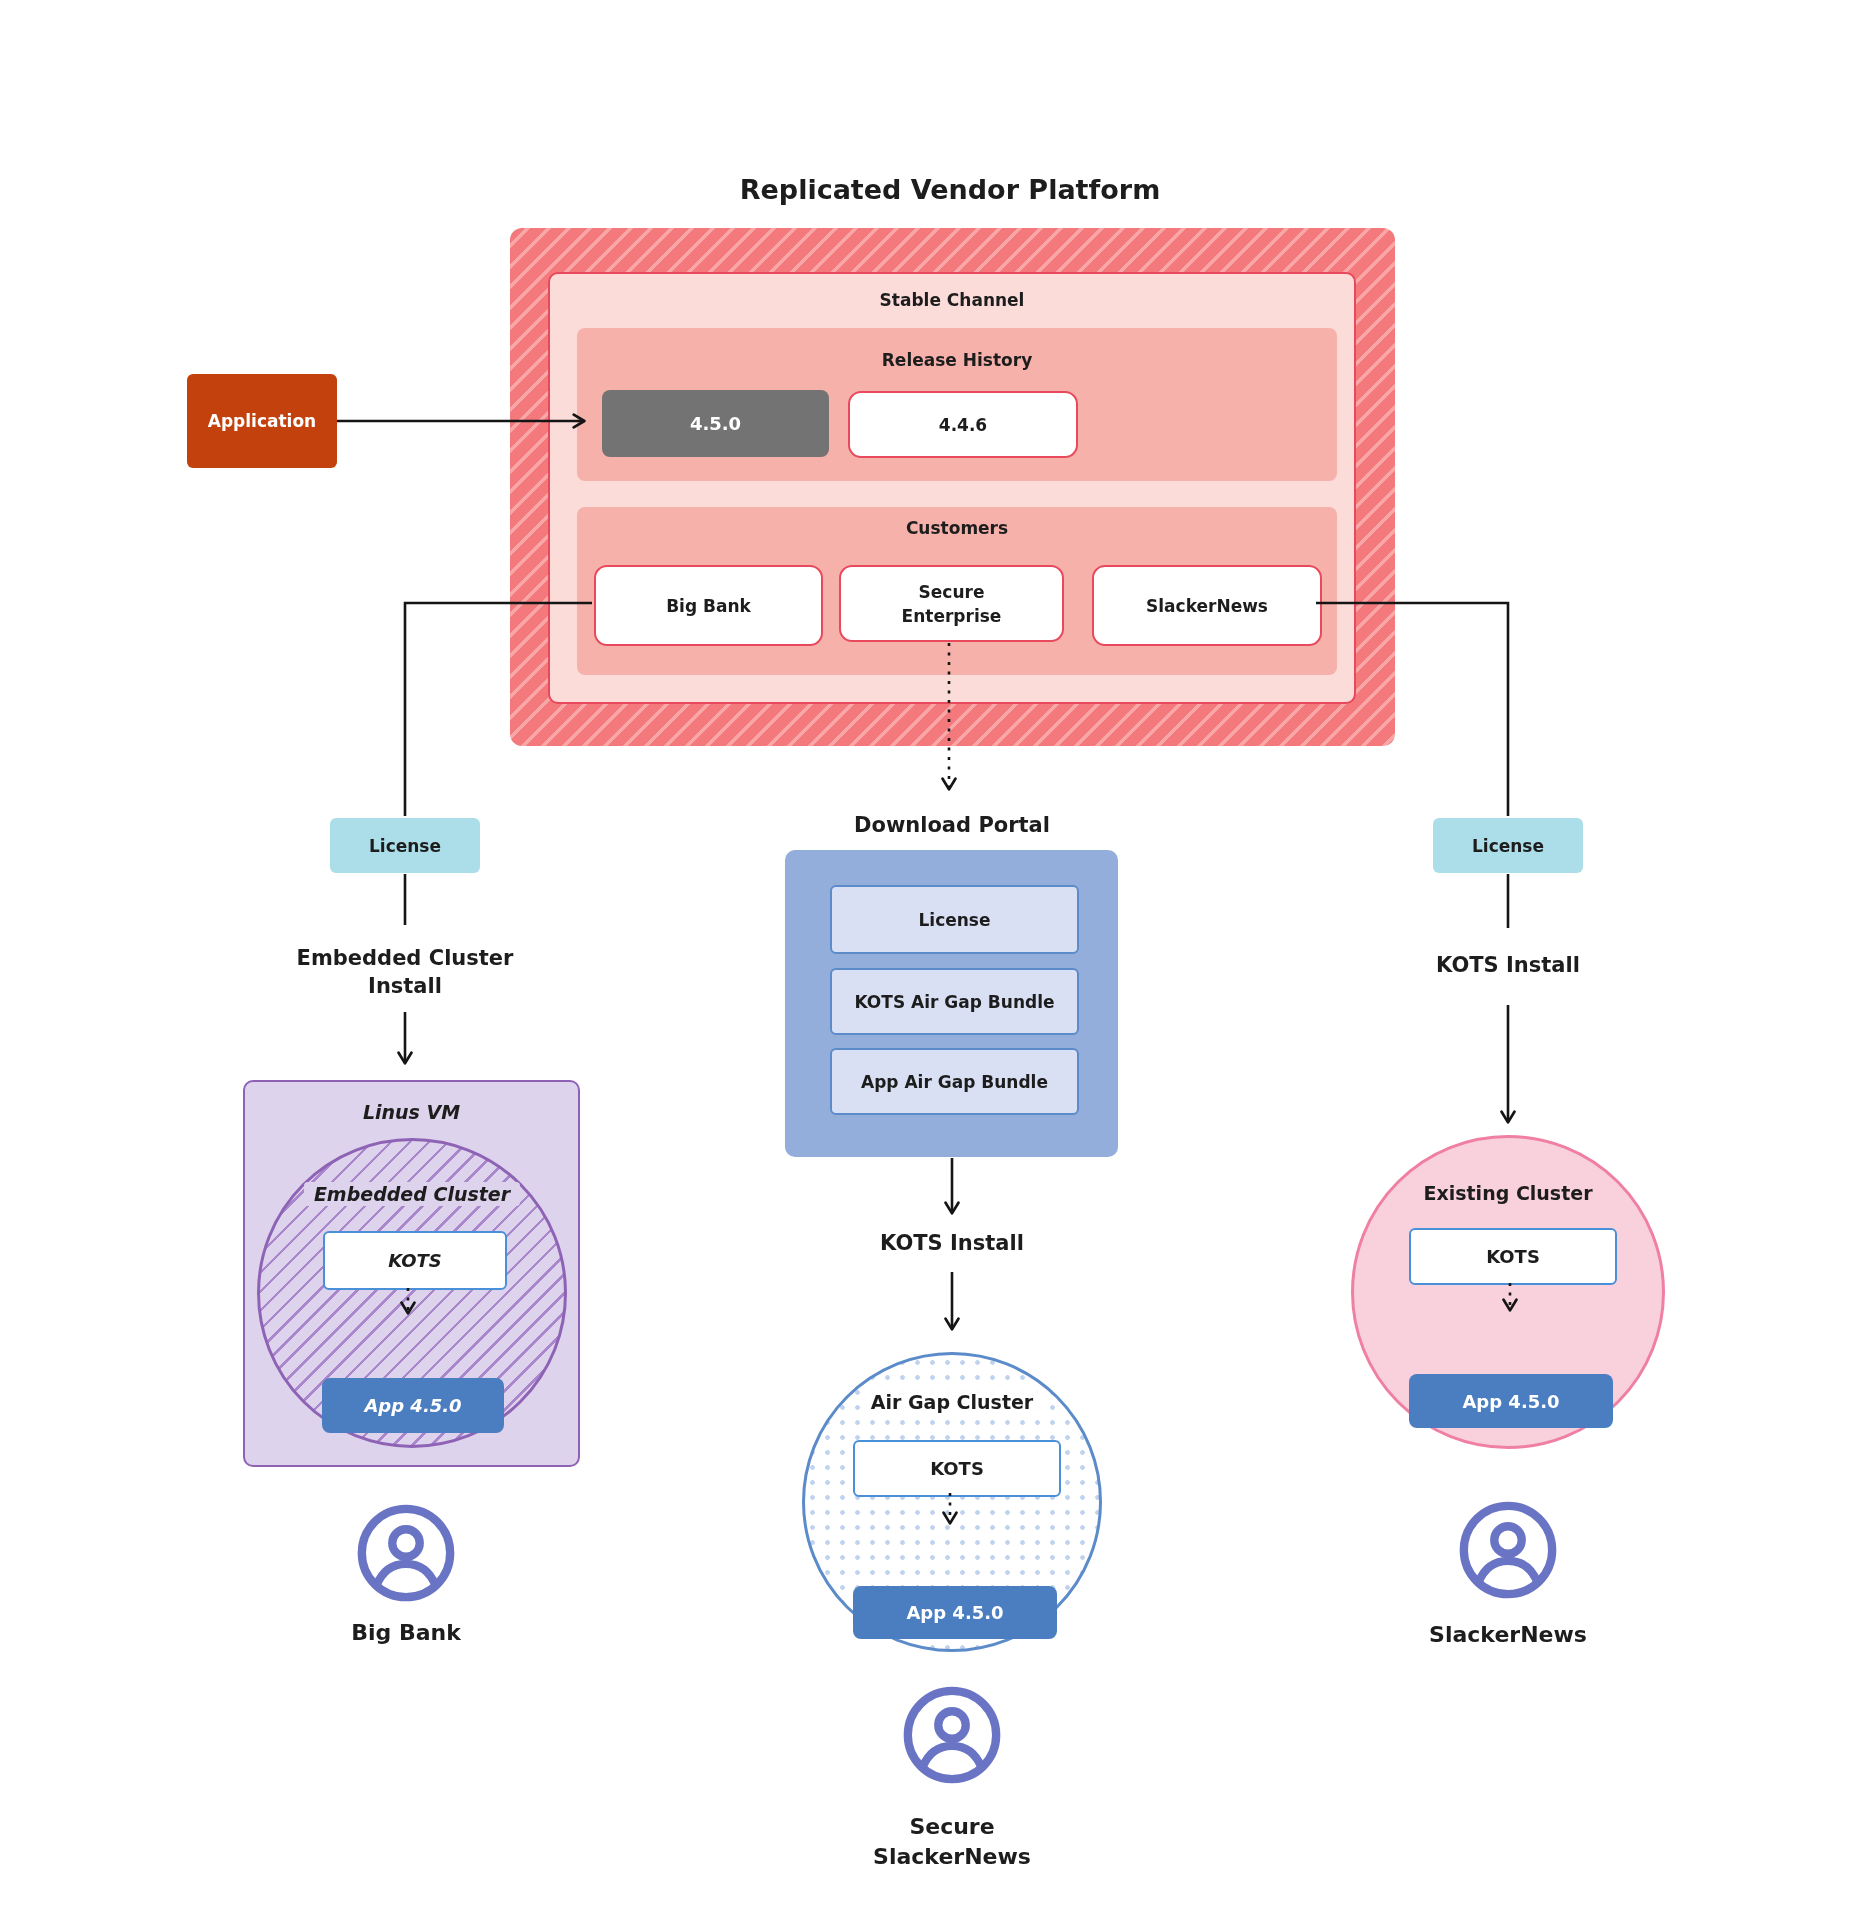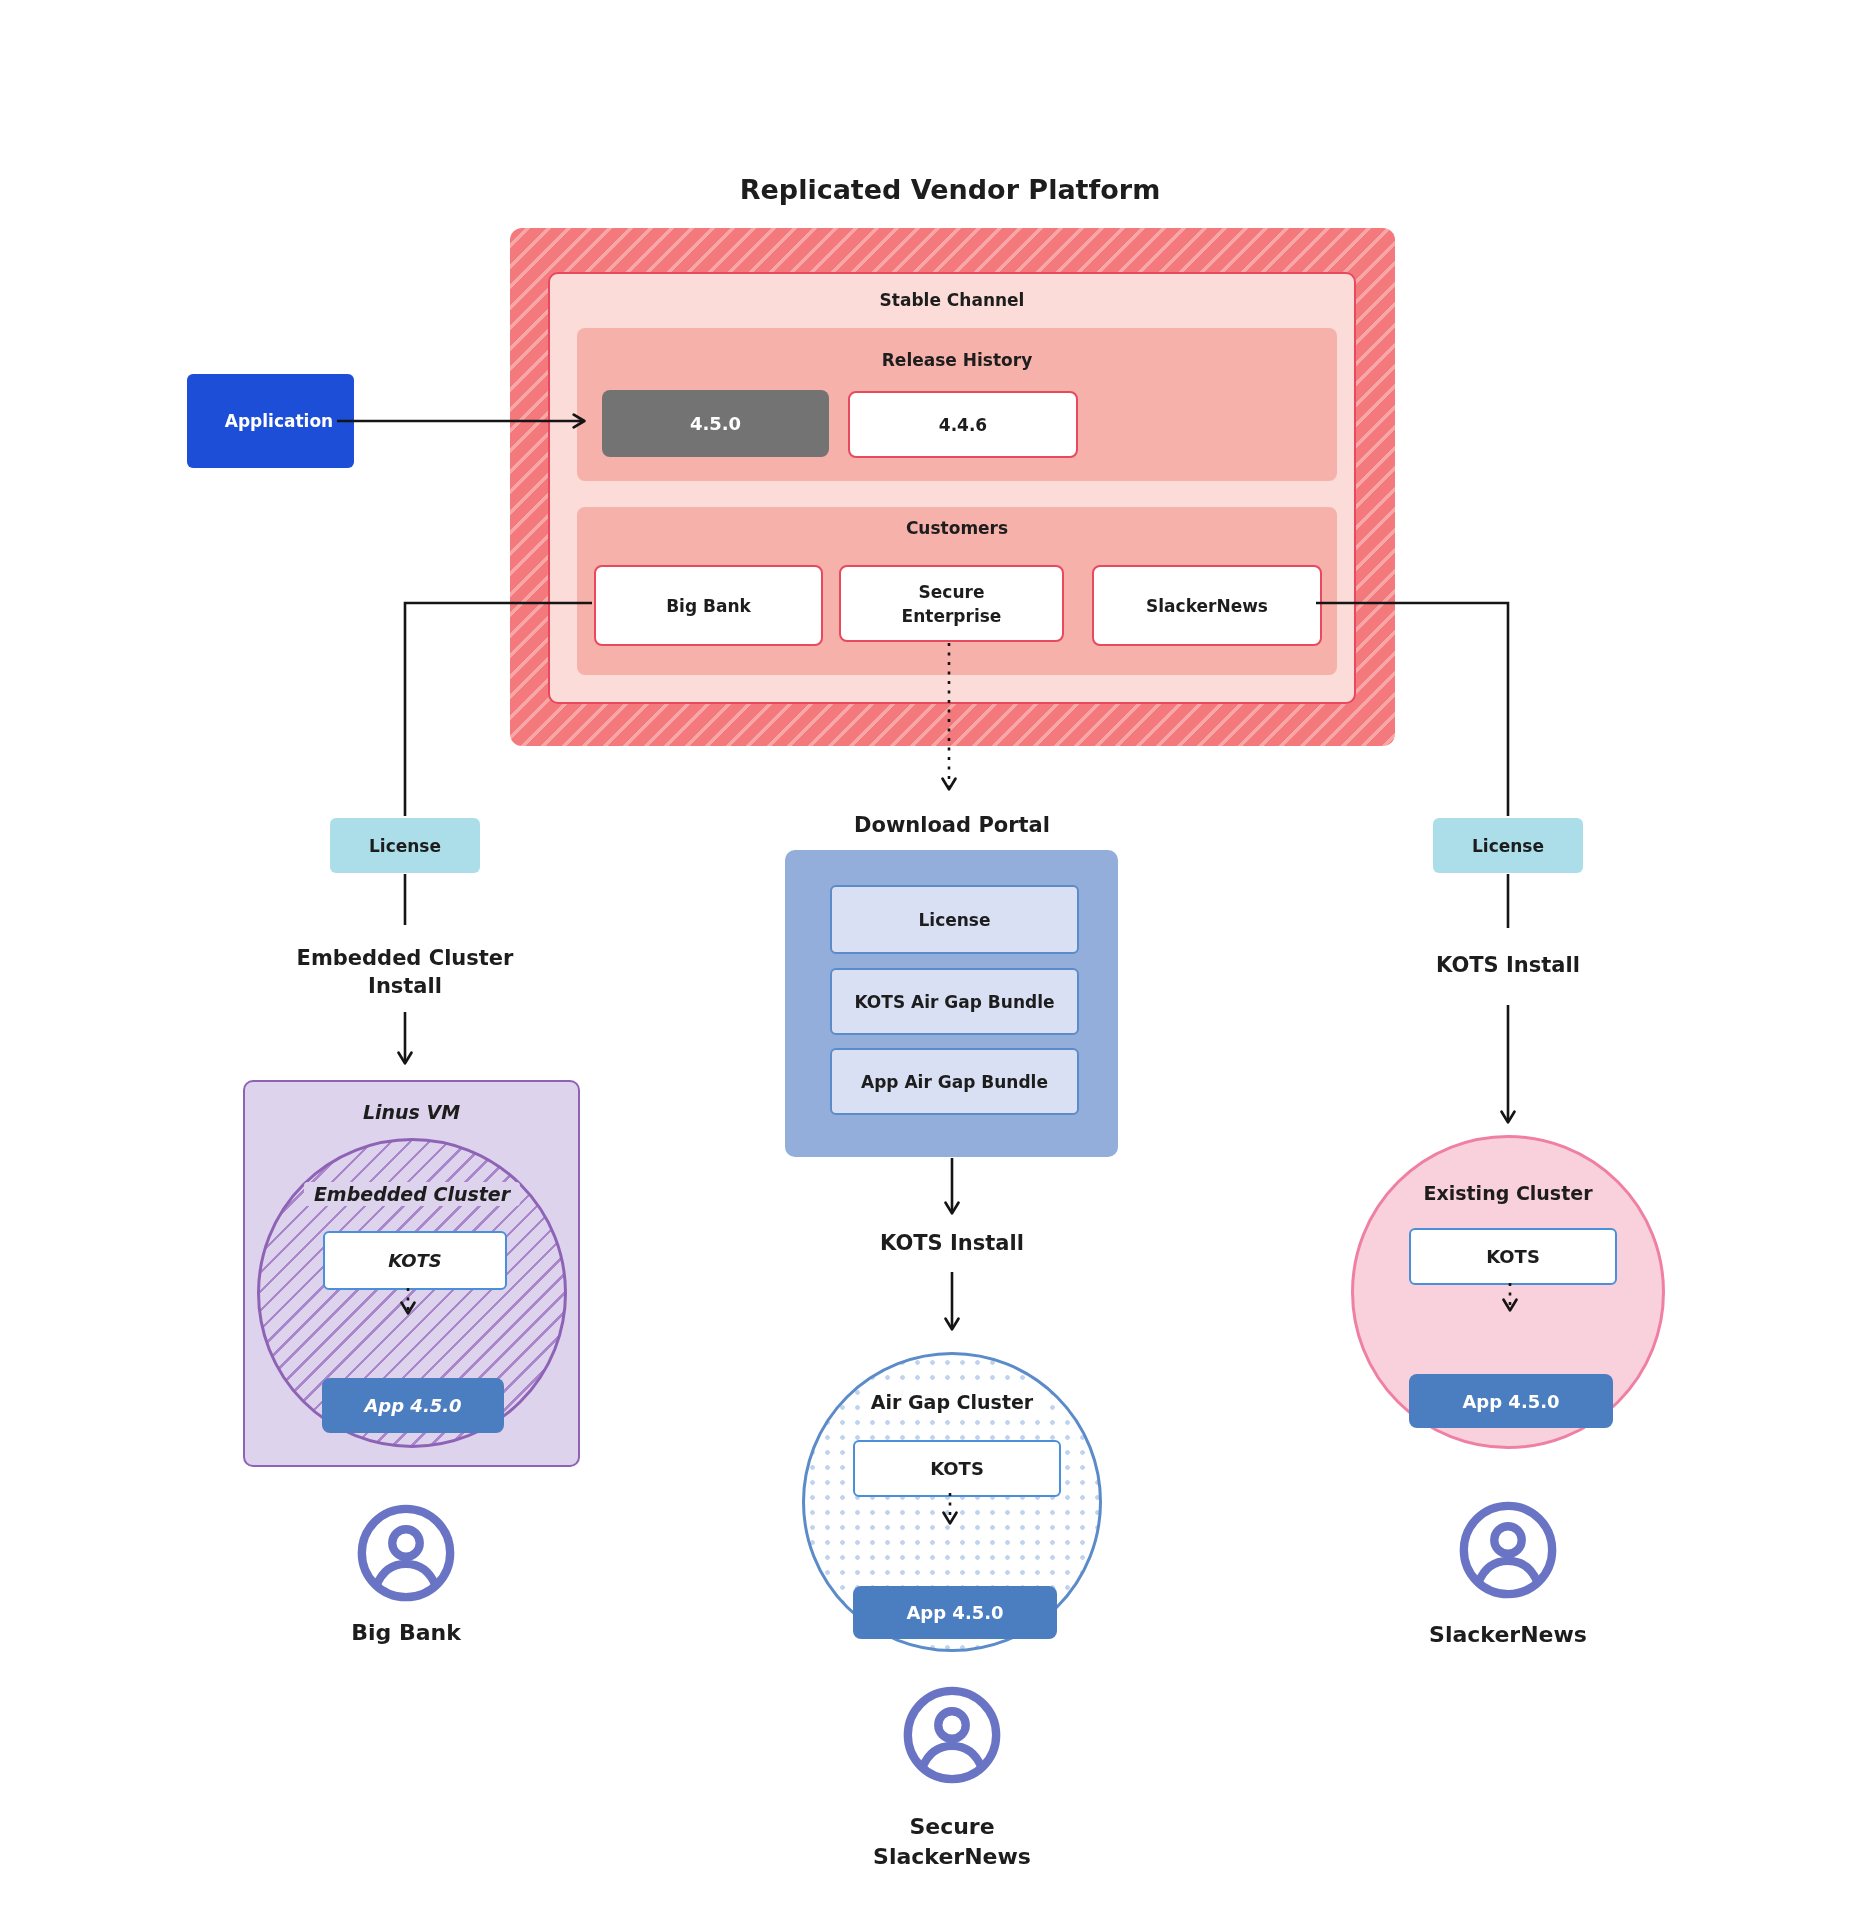--- a/index.html
+++ b/index.html
@@ -13,23 +13,23 @@
 
   
   .hatch-red{
     background:repeating-linear-gradient(135deg,#f3797c 0 11px,#f8a6a6 11px 14.5px);
     border-radius:12px;
   }
   .stable{background:#fbdcd8;border:2px solid #e9495d;border-radius:10px;}
   .panel-salmon{background:#f6b1aa;border-radius:8px;}
   .sec-label{position:absolute;left:0;right:0;text-align:center;font-size:17px;font-weight:bold;}
   .ver-red{background:#737373;color:#ffffff;border-radius:8px;font-size:18px;font-weight:bold;}
-  .box-white-red{background:#ffffff;border:2px solid #e9495d;border-radius:8px;font-size:17px;font-weight:bold;line-height:24px;}
+  .box-white-red{background:#ffffff;border:2px solid #e9495d;border-radius:13px;font-size:17px;font-weight:bold;line-height:24px;}
 
-  .app-box{background:#1d4ed8;color:#ffffff;border-radius:6px;font-size:17px;font-weight:bold;padding-left:17px;}
+  .app-box{background:#c2410c;color:#ffffff;border-radius:6px;font-size:17px;font-weight:bold;}
   .teal{background:#abdee9;border-radius:6px;font-size:17px;font-weight:bold;}
 
   .flow-label{font-size:21px;font-weight:bold;text-align:center;line-height:28px;}
   .flow-label.lh30{line-height:30px;}
 
   
   .vm{background:#ddd3ec;border:2px solid #8e63b5;border-radius:10px;font-style:italic;}
   .vm-label{position:absolute;left:0;right:0;top:18px;text-align:center;font-size:19px;font-weight:bold;line-height:24px;}
   .circle-hatch{
     border-radius:50%;border:3px solid #8e63b5;

